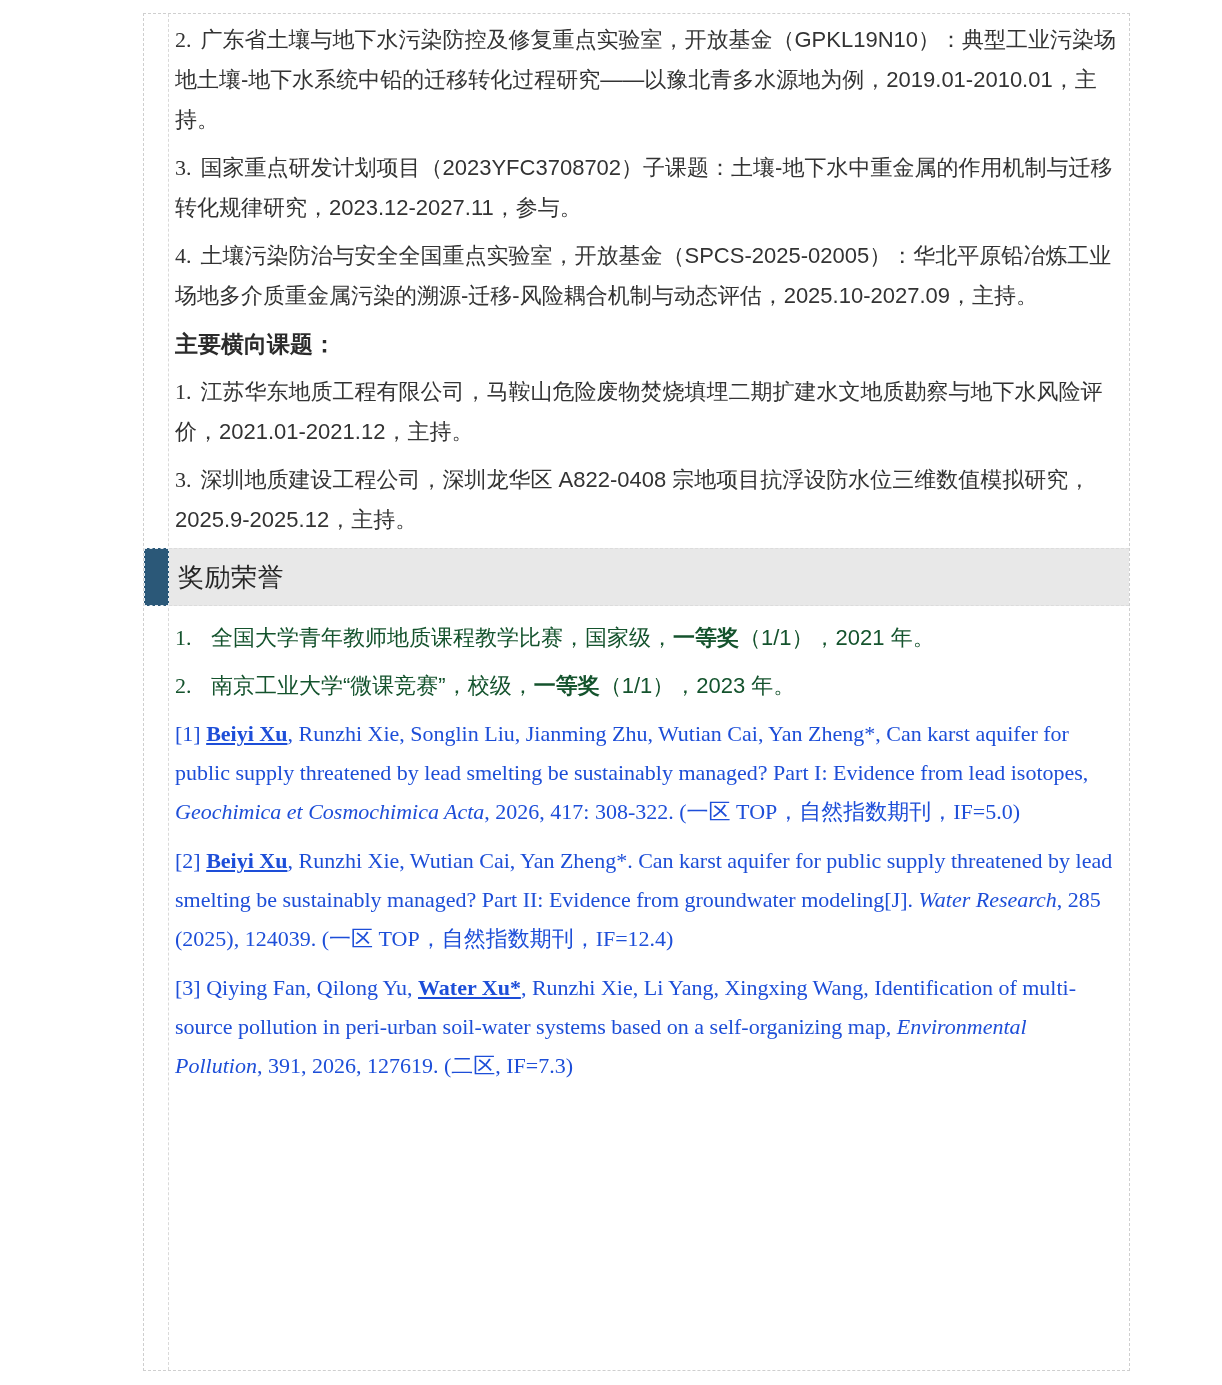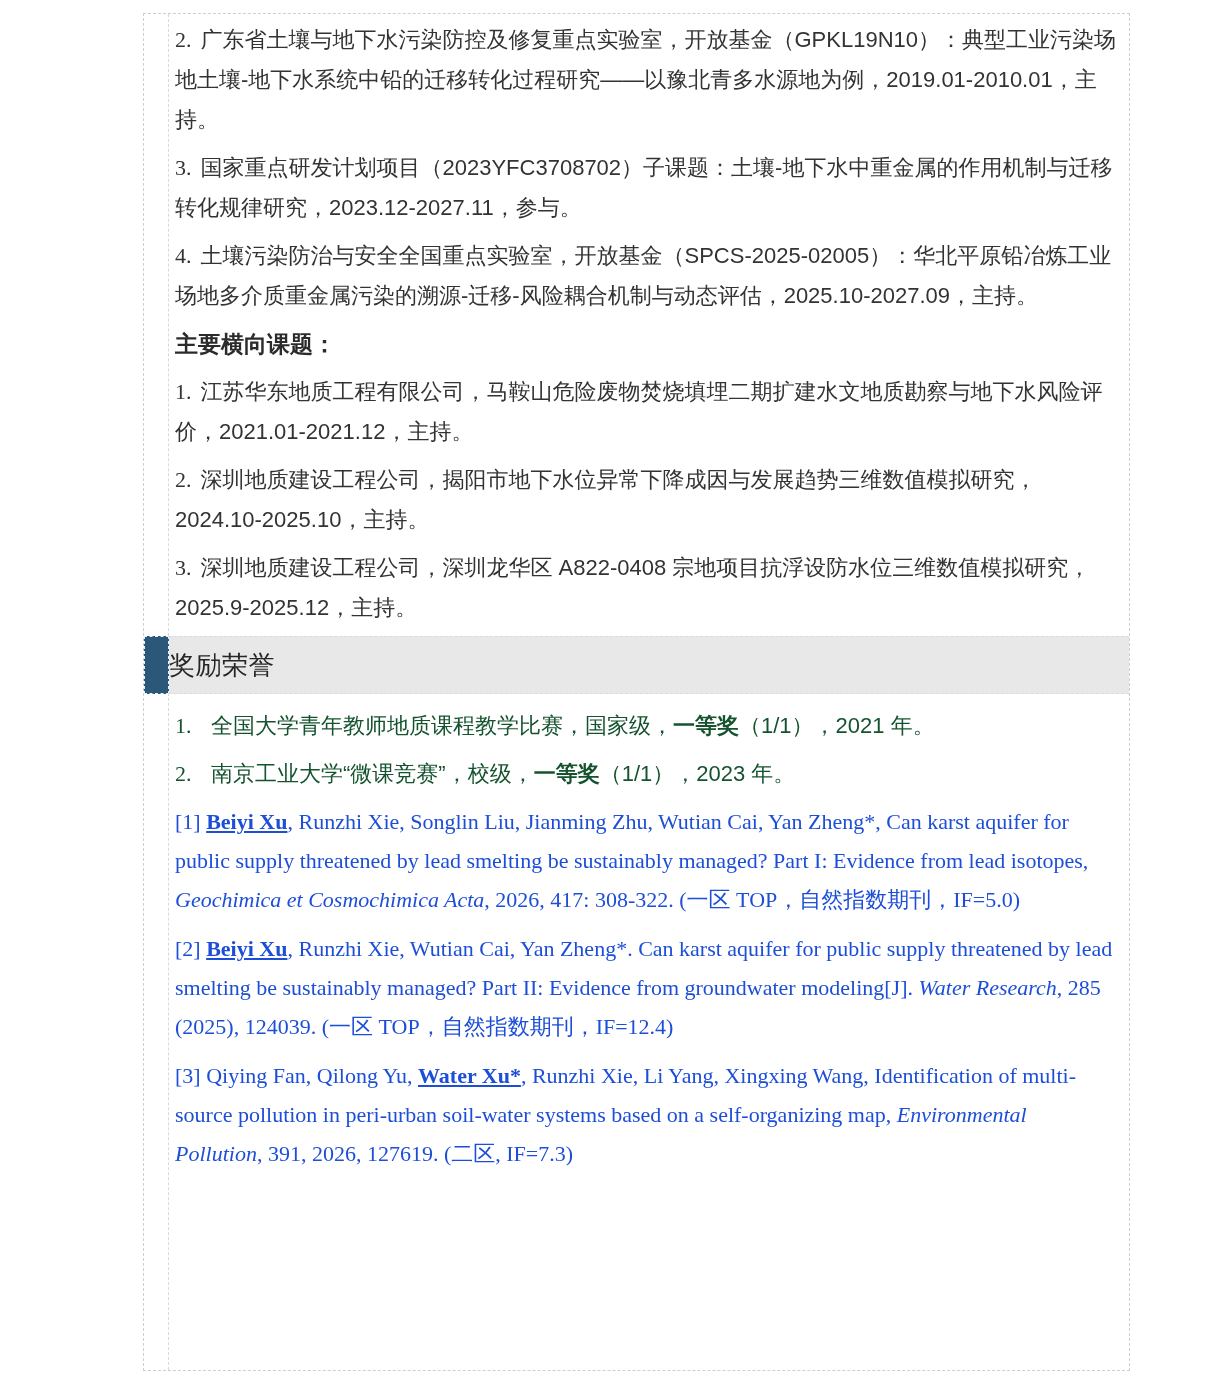--- a/index.html
+++ b/index.html
@@ -63,21 +63,21 @@
     outline: 1px dashed #e8eef3;
     outline-offset: -1px;
   }
   .band {
     flex: 1;
     background: #e8e8e8;
     border-top: 1px dashed #dcdcdc;
     border-bottom: 1px dashed #dcdcdc;
     display: flex;
     align-items: center;
-    padding-left: 0;
+    padding-left: 9px;
     box-sizing: border-box;
   }
   .sec-title {
     font-size: 26px;
     color: #262626;
     letter-spacing: 0.5px;
   }
   .award {
     font-size: 22px;
     line-height: 40px;
@@ -117,21 +117,20 @@
   <div class="cell">
     <div class="gutter-divider"></div>
     <div class="content">
 
       <p class="item"><span class="num">2.</span><span>广东省土壤与地下水污染防控及修复重点实验室，开放基金（GPKL19N10）：典型工业污染场地土壤-地下水系统中铅的迁移转化过程研究——以豫北青多水源地为例，2019.01-2010.01，主持。</span></p>
       <p class="item"><span class="num">3.</span><span>国家重点研发计划项目（2023YFC3708702）子课题：土壤-地下水中重金属的作用机制与迁移转化规律研究，2023.12-2027.11，参与。</span></p>
       <p class="item"><span class="num">4.</span><span>土壤污染防治与安全全国重点实验室，开放基金（SPCS-2025-02005）：华北平原铅冶炼工业场地多介质重金属污染的溯源-迁移-风险耦合机制与动态评估，2025.10-2027.09，主持。</span></p>
 
       <p class="list-heading">主要横向课题：</p>
       <p class="item"><span class="num">1.</span><span>江苏华东地质工程有限公司，马鞍山危险废物焚烧填埋二期扩建水文地质勘察与地下水风险评价，2021.01-2021.12，主持。</span></p>
-      <p class="item"><span class="num">2.</span><span>深圳地质建设工程公司，揭阳市地下水位异常下降成因与发展趋势三维数值模拟研究，2024.10-2025.10，主持。</span></p>
       <p class="item"><span class="num">3.</span><span>深圳地质建设工程公司，深圳龙华区 A822-0408 宗地项目抗浮设防水位三维数值模拟研究，2025.9-2025.12，主持。</span></p>
 
       <div class="header-row">
         <div class="accent-bar"></div>
         <div class="band">
           <span class="sec-title">奖励荣誉</span>
         </div>
       </div>
 
       <p class="award"><span class="num">1.</span><span>全国大学青年教师地质课程教学比赛，国家级，</span><span class="bold">一等奖</span><span>（1/1），2021 年。</span></p>

